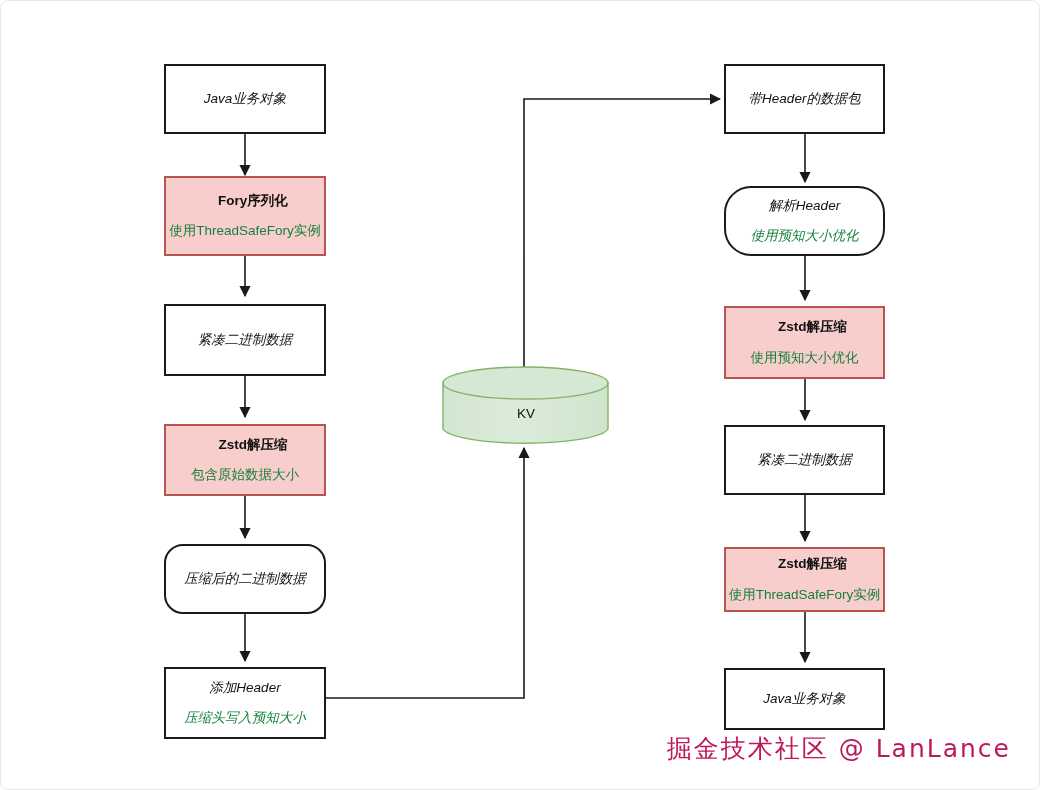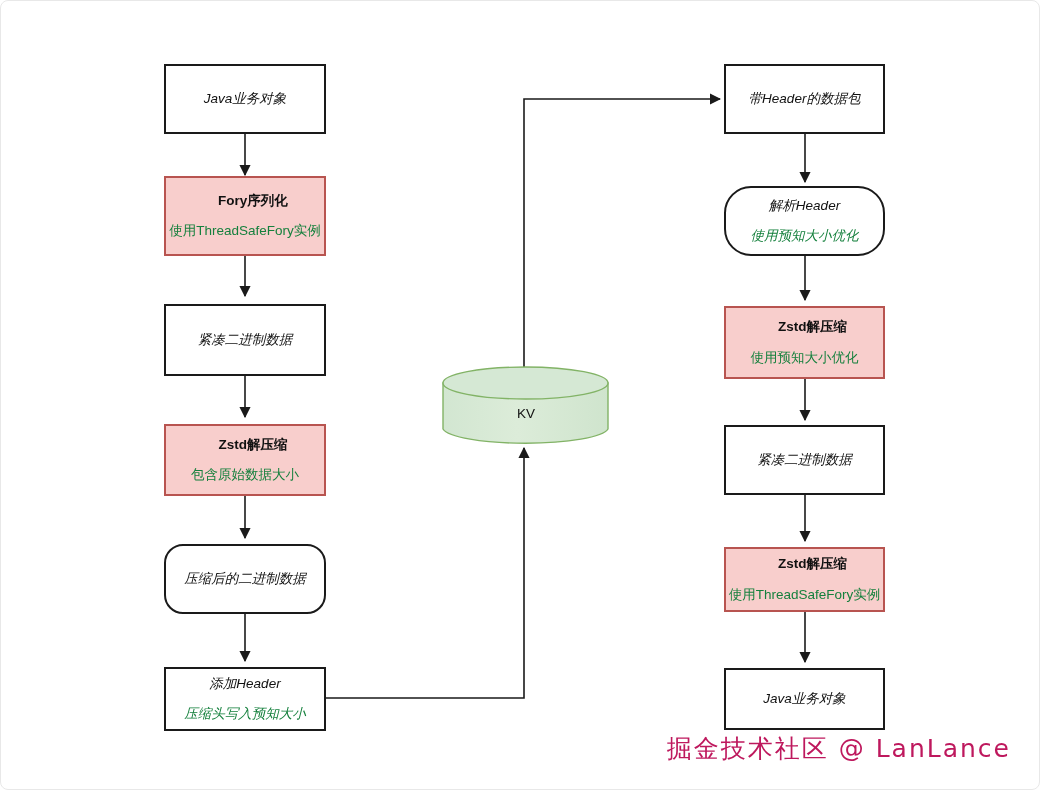--- a/index.html
+++ b/index.html
@@ -132,21 +132,21 @@
 
   <div class="node-box node-pink" style="left:163px; top:423px; width:162px; height:72px;">
     <div class="node-line-strong">Zstd解压缩</div>
     <div class="node-line-2">包含原始数据大小</div>
   </div>
 
   <div class="node-box node-plain" style="left:163px; top:543px; width:162px; height:70px;border-radius:19px;">
     <div class="node-line-1">压缩后的二进制数据</div>
   </div>
 
-  <div class="node-box node-plain" style="left:163px; top:666px; width:162px; height:64px;">
+  <div class="node-box node-plain" style="left:163px; top:666px; width:162px; height:72px;">
     <div class="node-line-1">添加Header</div>
     <div class="node-line-2">压缩头写入预知大小</div>
   </div>
 
   <div class="kv-label" style="left:442px; top:405px;">KV</div>
 
   <div class="node-box node-plain" style="left:723px; top:63px; width:161px; height:70px;">
     <div class="node-line-1">带Header的数据包</div>
   </div>
 

